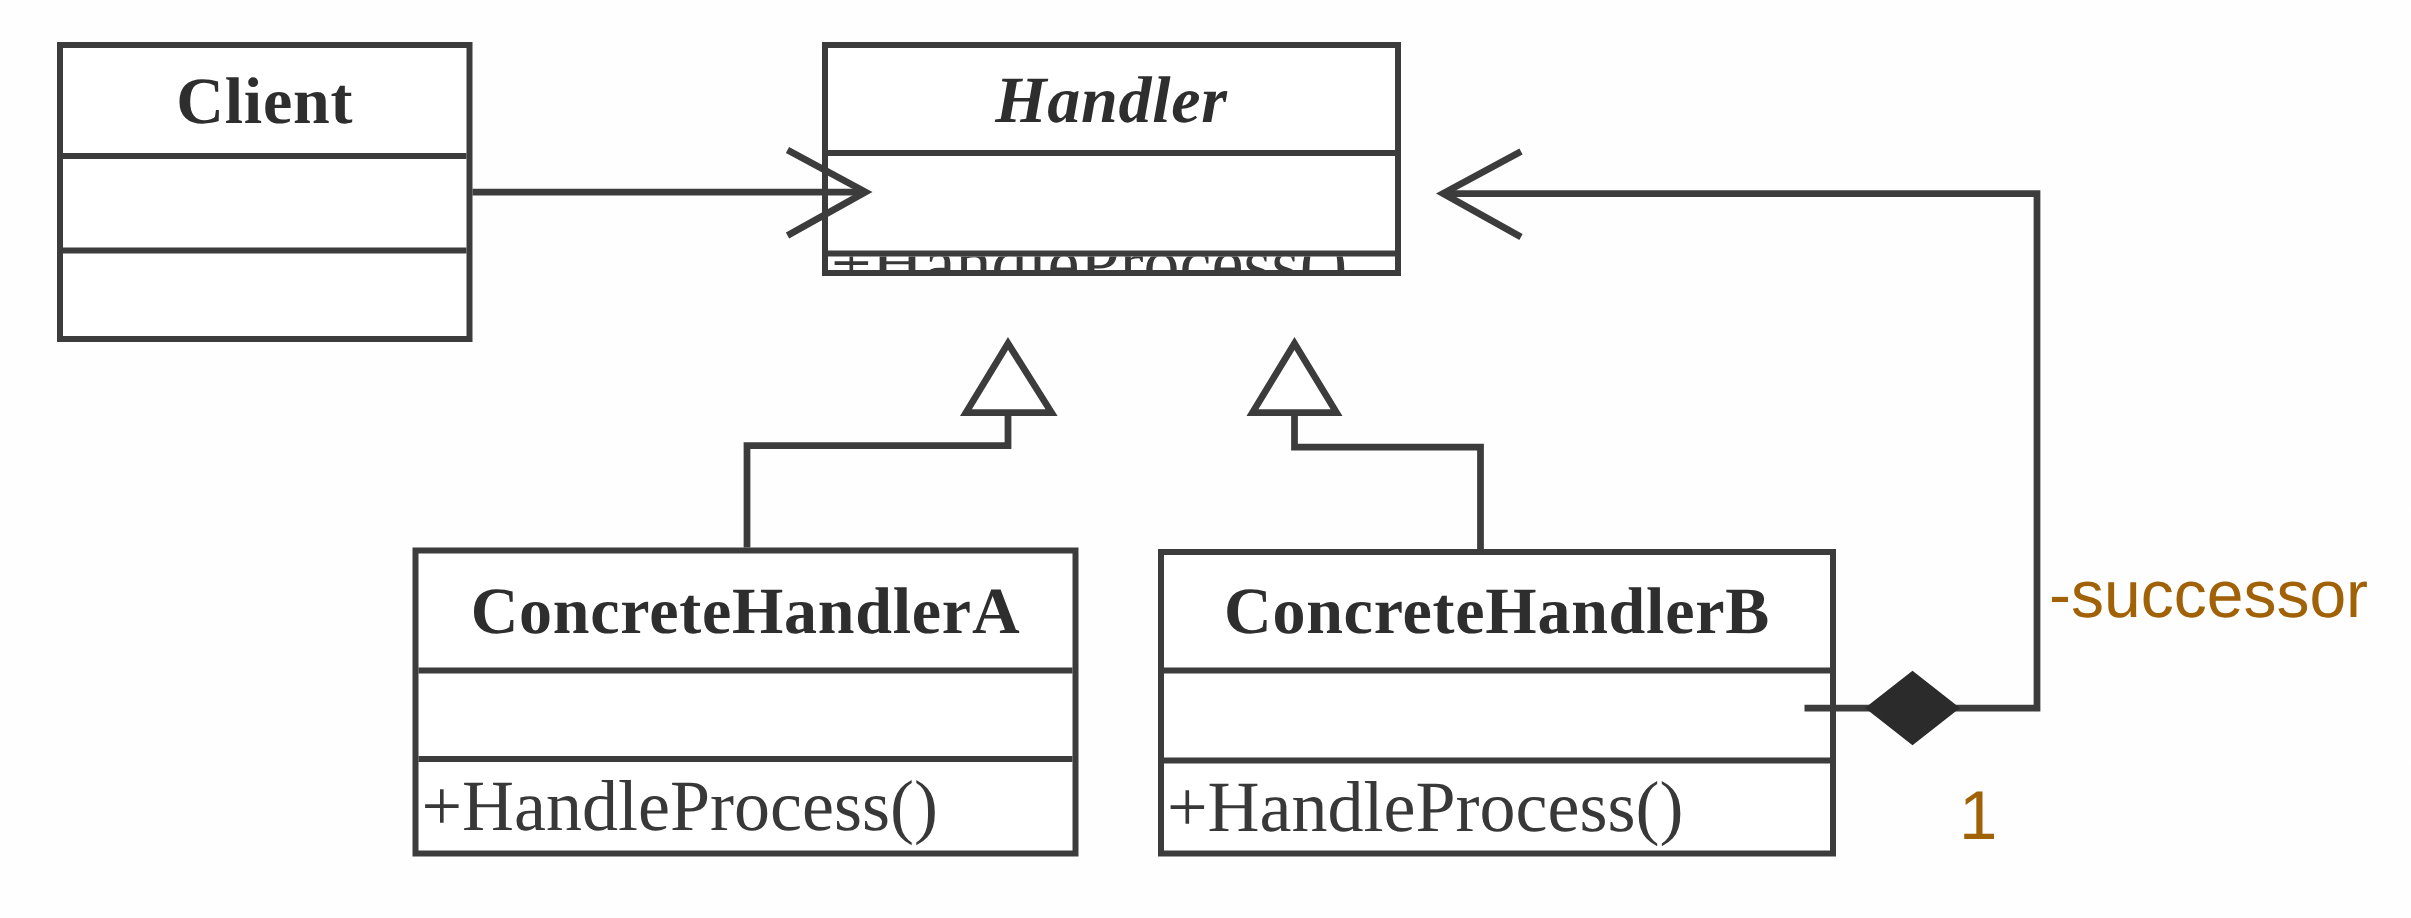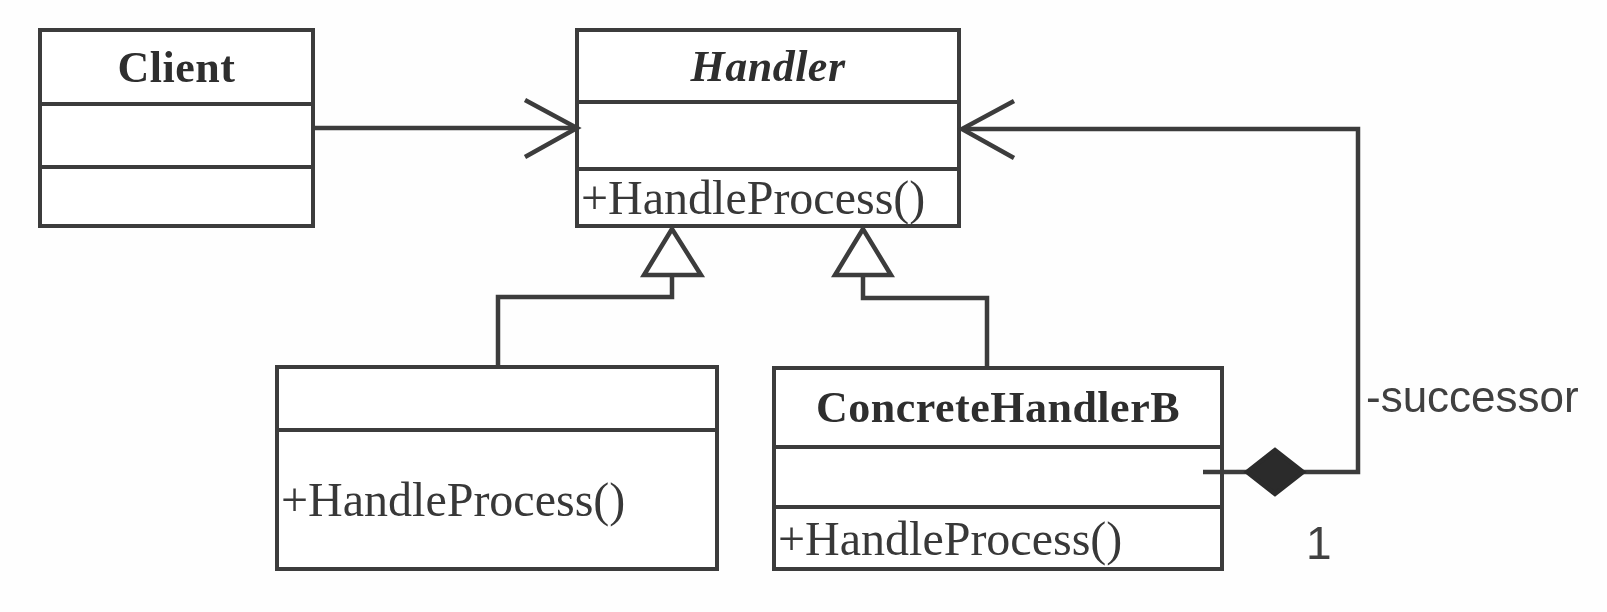--- a/index.html
+++ b/index.html
@@ -55,21 +55,21 @@
     font-weight: 400;
     color: #383838;
     padding-left: 2px;
     white-space: nowrap;
   }
   
   #class-client      { left: 38px;  top: 28px;  width: 277px; height: 200px; }
   #class-client .name-compartment  { height: 70px; }
   #class-client .attrs-compartment { height: 63px; }
 
-  #class-handler     { left: 575px; top: 28px;  width: 386px; height: 200px; }
+  #class-handler     { left: 548px; top: 28px;  width: 386px; height: 156px; }
   #class-handler .name-compartment  { height: 68px; }
   #class-handler .attrs-compartment { height: 67px; }
 
   #class-handler-a   { left: 275px; top: 365px; width: 444px; height: 206px; }
   #class-handler-a .name-compartment  { height: 76px; }
   #class-handler-a .attrs-compartment { height: 59px; }
 
   #class-handler-b   { left: 772px; top: 366px; width: 452px; height: 205px; }
   #class-handler-b .name-compartment  { height: 75px; }
   #class-handler-b .attrs-compartment { height: 60px; }
@@ -78,21 +78,21 @@
   #connectors {
     position: absolute;
     left: 0; top: 0;
     width: 1607px;
     height: 612px;
     pointer-events: none;
   }
   
   .edge-label {
     position: absolute;
-    color: #404040;
+    color: #a16207;
     white-space: nowrap;
   }
   #successor-label {
     left: 1366px;
     top: 372px;
     font-size: 44px;
   }
   #multiplicity-label {
     left: 1306px;
     top: 516px;
@@ -110,20 +110,21 @@
     <div class="compartment ops-compartment"></div>
   </div>
 
   <div class="uml-class abstract" id="class-handler">
     <div class="compartment name-compartment">Handler</div>
     <div class="compartment attrs-compartment"></div>
     <div class="compartment ops-compartment">+HandleProcess()</div>
   </div>
 
   <div class="uml-class" id="class-handler-a">
+    <div class="compartment name-compartment">ConcreteHandlerA</div>
     <div class="compartment attrs-compartment"></div>
     <div class="compartment ops-compartment">+HandleProcess()</div>
   </div>
 
   <div class="uml-class" id="class-handler-b">
     <div class="compartment name-compartment">ConcreteHandlerB</div>
     <div class="compartment attrs-compartment"></div>
     <div class="compartment ops-compartment">+HandleProcess()</div>
   </div>
 

